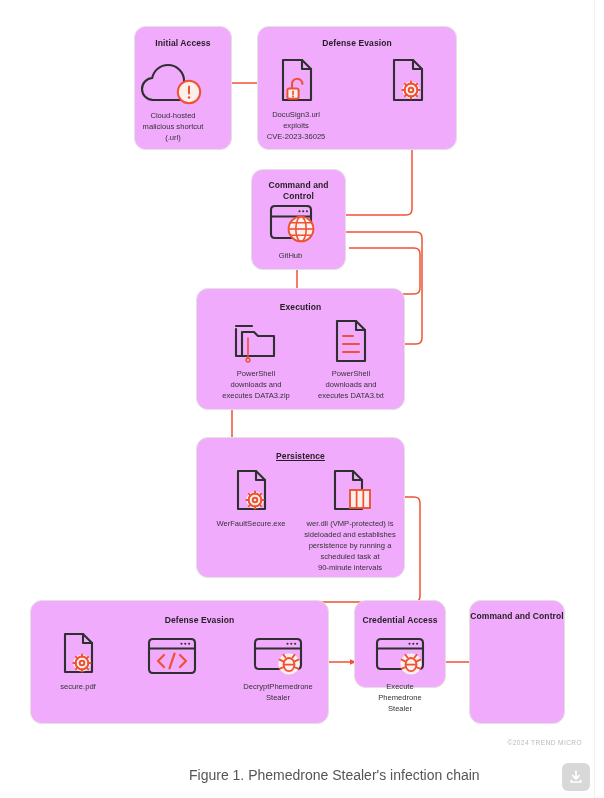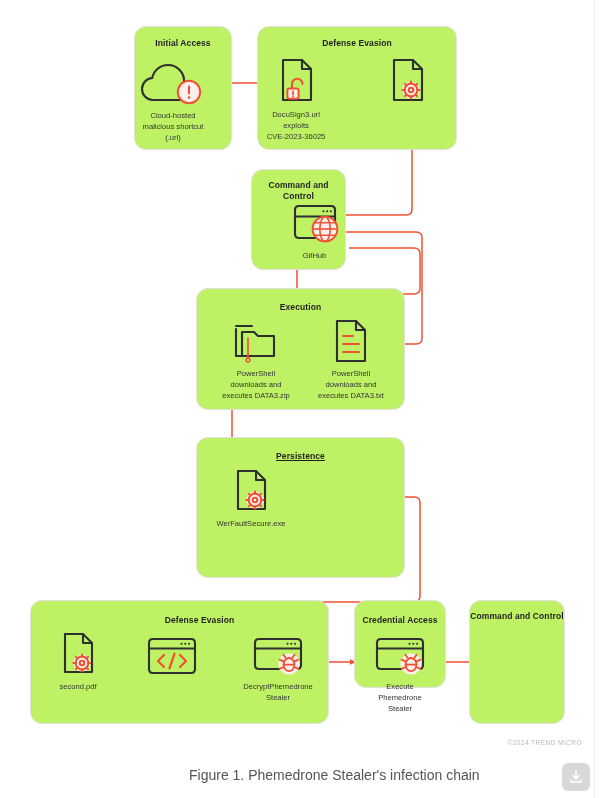--- a/index.html
+++ b/index.html
@@ -13,21 +13,21 @@
   .edge-line{position:absolute;top:0;bottom:0;width:1px;background:#f2f2f2;}
   .edge-line.right{right:9px;}
 
   
   #canvas{position:absolute;left:0;top:0;width:604px;height:760px;}
   svg.wires{position:absolute;left:0;top:0;width:604px;height:760px;overflow:visible;}
 
   
   .panel{
     position:absolute;
-    background:#bef264;
+    background:#f0abfc;
     border:1px solid #e3e0df;
     border-radius:12px;
     box-sizing:border-box;
   }
   .panel-title{
     position:absolute;left:0;right:0;
     text-align:center;
     font-size:8.5px;font-weight:bold;color:#231f20;
     letter-spacing:.1px;line-height:11px;
   }
@@ -161,21 +161,21 @@
           </g>
         </svg>
       </div>
     </div>
 
     <div class="panel" style="left:251px;top:169px;width:95px;height:101px;">
       <div class="panel-title" style="top:10px;">Command and
 Control</div>
     </div>
 
-    <div class="node" style="left:265px;top:200px;width:99px;">
+    <div class="node" style="left:241px;top:200px;width:99px;">
       <div class="art" style="width:56px;height:46px;">
         <svg width="56" height="46" viewBox="0 0 56 46">
           <path d="M8,10 Q8,6 12,6 L44,6 Q48,6 48,10 L48,34 Q48,38 44,38 L12,38 Q8,38 8,34 Z" fill="none" stroke="#2f2f2f" stroke-width="2.1"></path>
           <line x1="8" y1="16.5" x2="48" y2="16.5" stroke="#2f2f2f" stroke-width="2.1"></line>
           <circle cx="36.5" cy="11.2" r="1.05" fill="#2f2f2f"></circle>
           <circle cx="40.2" cy="11.2" r="1.05" fill="#2f2f2f"></circle>
           <circle cx="43.9" cy="11.2" r="1.05" fill="#2f2f2f"></circle>
           <g transform="translate(38,29)">
             <circle cx="0" cy="0" r="12.4" fill="#fdf0ec" stroke="#ef5133" stroke-width="1.9"></circle>
             <ellipse cx="0" cy="0" rx="5.2" ry="12.4" fill="none" stroke="#ef5133" stroke-width="1.6"></ellipse>
@@ -245,20 +245,36 @@
               <line x1="4.4" y1="4.4" x2="6.1" y2="6.1" stroke-linecap="round"></line>
               <line x1="6.1" y1="-6.1" x2="4.4" y2="-4.4" stroke-linecap="round"></line>
               <line x1="-4.4" y1="4.4" x2="-6.1" y2="6.1" stroke-linecap="round"></line>
             </g>
           </g>
         </svg>
       </div>
       <div class="cap">WerFaultSecure.exe</div>
     </div>
 
+    <div class="node" style="left:294px;top:468px;width:112px;">
+      <div class="art" style="width:48px;height:46px;">
+        <svg width="48" height="46" viewBox="0 0 48 46">
+          <path d="M9,3 L27,3 L36,12 L36,41 L9,41 Z" fill="none" stroke="#2f2f2f" stroke-width="2.1" stroke-linejoin="round" stroke-linecap="round"></path>
+          <path d="M27,3 L27,12 L36,12" fill="none" stroke="#2f2f2f" stroke-width="2.1" stroke-linejoin="round" stroke-linecap="round"></path>
+          <rect x="24" y="22" width="20" height="18" fill="#fdf0ec" stroke="#ef5133" stroke-width="1.9"></rect>
+          <line x1="30.6" y1="22" x2="30.6" y2="40" stroke="#ef5133" stroke-width="1.7"></line>
+          <line x1="37.3" y1="22" x2="37.3" y2="40" stroke="#ef5133" stroke-width="1.7"></line>
+        </svg>
+      </div>
+      <div class="cap">wer.dll (VMP-protected) is
+sideloaded and establishes
+persistence  by running a
+scheduled task at
+90-minute intervals</div>
+    </div>
 
     <div class="panel" style="left:30px;top:600px;width:299px;height:124px;">
       <div class="panel-title" style="top:14px;left:40px;right:0;">Defense Evasion</div>
     </div>
 
     <div class="node" style="left:40px;top:631px;width:76px;">
       <div class="art" style="width:44px;height:46px;">
         <svg width="44" height="46" viewBox="0 0 44 46">
           <path d="M9,3 L27,3 L36,12 L36,41 L9,41 Z" fill="none" stroke="#2f2f2f" stroke-width="2.1" stroke-linejoin="round" stroke-linecap="round"></path>
           <path d="M27,3 L27,12 L36,12" fill="none" stroke="#2f2f2f" stroke-width="2.1" stroke-linejoin="round" stroke-linecap="round"></path>
@@ -272,21 +288,21 @@
               <line x1="-8.6" y1="0" x2="-6.2" y2="0" stroke-linecap="round"></line>
               <line x1="6.2" y1="0" x2="8.6" y2="0" stroke-linecap="round"></line>
               <line x1="-6.1" y1="-6.1" x2="-4.4" y2="-4.4" stroke-linecap="round"></line>
               <line x1="4.4" y1="4.4" x2="6.1" y2="6.1" stroke-linecap="round"></line>
               <line x1="6.1" y1="-6.1" x2="4.4" y2="-4.4" stroke-linecap="round"></line>
               <line x1="-4.4" y1="4.4" x2="-6.1" y2="6.1" stroke-linecap="round"></line>
             </g>
           </g>
         </svg>
       </div>
-      <div class="cap">second.pdf</div>
+      <div class="cap">secure.pdf</div>
     </div>
 
     <div class="node" style="left:133px;top:635px;width:78px;">
       <div class="art" style="width:58px;height:42px;">
         <svg width="58" height="42" viewBox="0 0 58 42">
           <path d="M6,8 Q6,4 10,4 L48,4 Q52,4 52,8 L52,34 Q52,38 48,38 L10,38 Q6,38 6,34 Z" fill="none" stroke="#2f2f2f" stroke-width="2.1"></path>
           <line x1="6" y1="13.5" x2="52" y2="13.5" stroke="#2f2f2f" stroke-width="2.1"></line>
           <circle cx="38.5" cy="8.8" r="1.05" fill="#2f2f2f"></circle>
           <circle cx="42.3" cy="8.8" r="1.05" fill="#2f2f2f"></circle>
           <circle cx="46.1" cy="8.8" r="1.05" fill="#2f2f2f"></circle>

